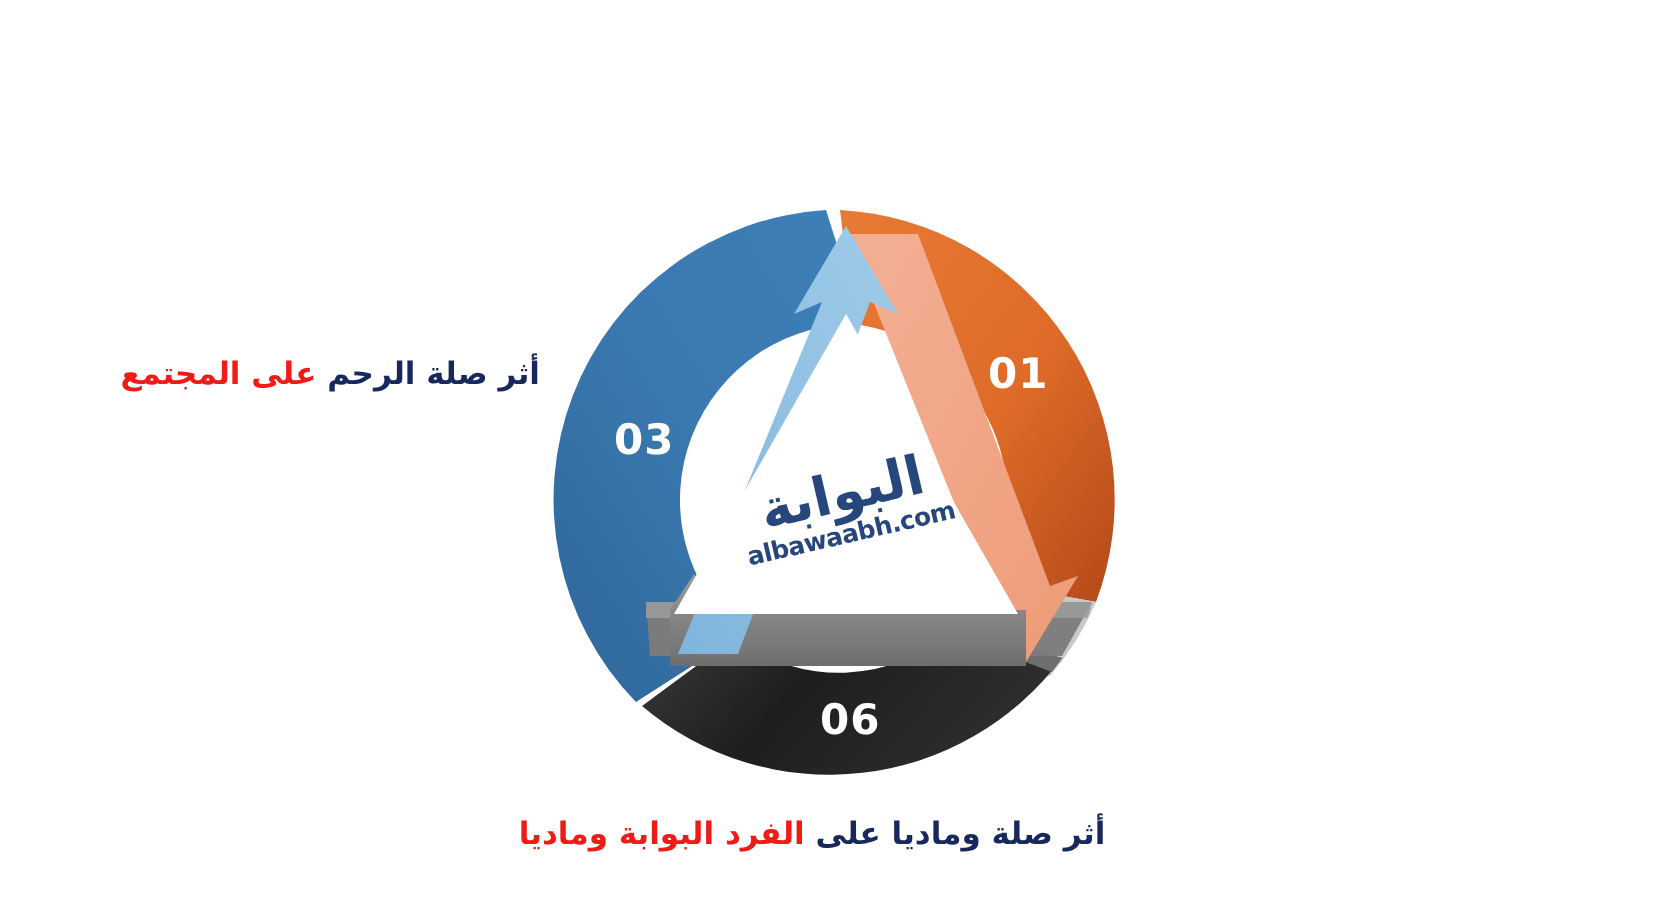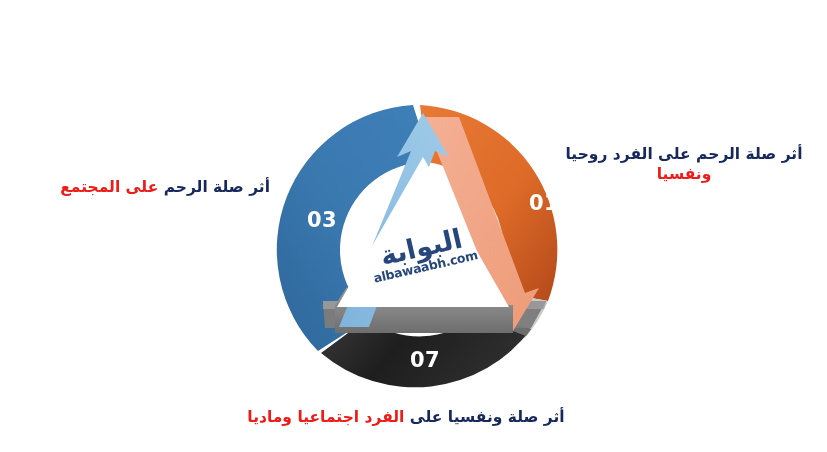--- a/index.html
+++ b/index.html
@@ -52,21 +52,21 @@
   
   .seg-num {
     position: absolute;
     font-size: 21px;
     font-weight: bold;
     color: #ffffff;
     direction: ltr;
     letter-spacing: 0.5px;
     font-family: "DejaVu Sans", "Liberation Sans", sans-serif;
   }
-  .num-01 { left: 494px; top: 191px; margin-left: 35px; }
+  .num-01 { left: 494px; top: 175px; }
   .num-02 { left: 410px; top: 348px; }
   .num-03 { left: 307px; top: 208px; }
 
   
   .watermark {
     position: absolute;
     left: 345px;
     top: 233px;
     width: 160px;
     height: 62px;
@@ -243,36 +243,32 @@
 
       <g>
         <path d="M 160 62
                  L 246 212
                  L 74 212 Z" fill="#ffffff"></path>
       </g>
     </svg>
   </div>
 
   <div class="seg-num num-01">01</div>
-  <div class="seg-num num-02">07</div>
+  <div class="seg-num num-02">06</div>
   <div class="seg-num num-03">03</div>
 
   <div class="watermark">
     <div class="wm-ar">البوابة</div>
     <div class="wm-en">albawaabh.com</div>
   </div>
 
-  <div class="label label-01">
-    <span>أثر صلة الرحم على الفرد روحيا</span><br>
-    <span class="red">ونفسيا</span>
-  </div>
 
   <div class="label label-03">
     <span>أثر صلة الرحم</span>
     <span class="red">على المجتمع</span>
   </div>
 
   <div class="label label-02">
-    <span>أثر صلة ونفسيا على</span>
-    <span class="red">الفرد اجتماعيا وماديا</span>
+    <span>أثر صلة وماديا على</span>
+    <span class="red">الفرد البوابة وماديا</span>
   </div>
 
 </div>
 
 </body></html>

